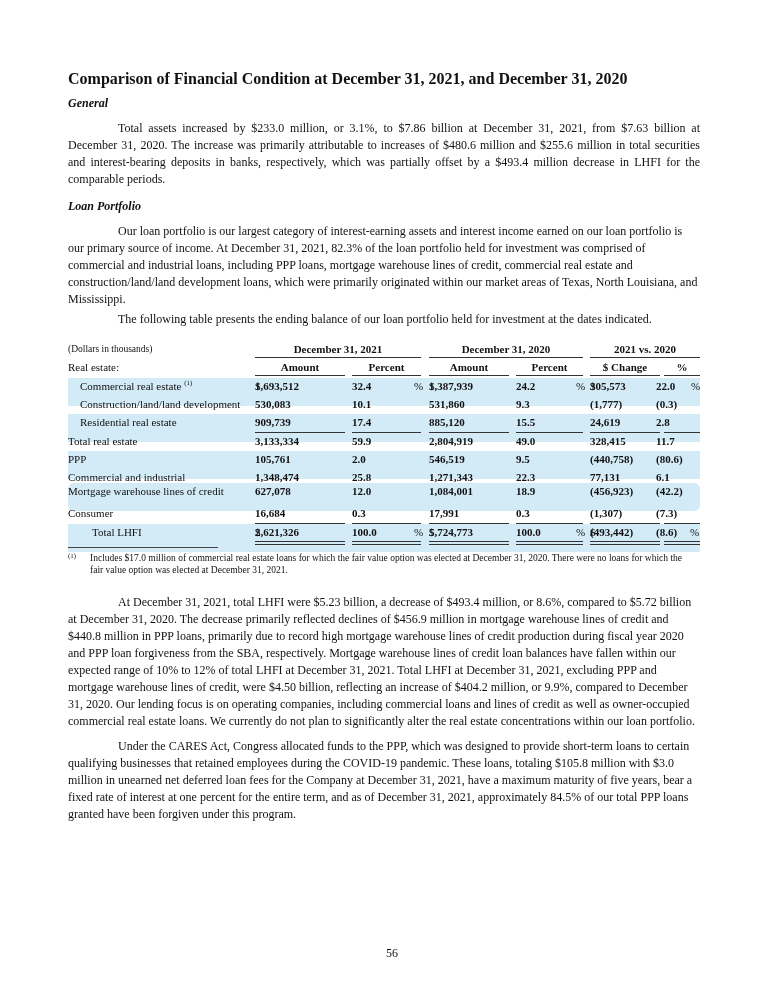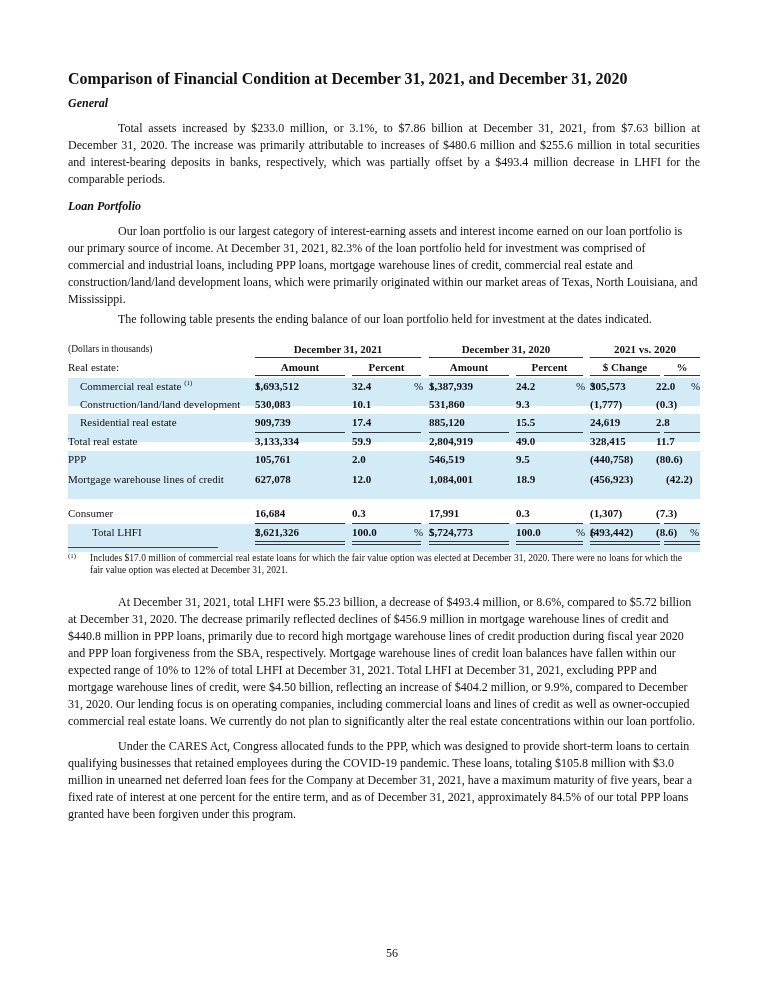--- a/index.html
+++ b/index.html
@@ -128,28 +128,28 @@
     <div class="trow" style="top:128px;">
       <div class="cell lbl">Commercial and industrial</div>
       <div class="cell num" style="left:187px; width:90px;">1,348,474</div>
       <div class="cell num" style="left:284px; width:58px;">25.8</div>
       <div class="cell num" style="left:361px; width:80px;">1,271,343</div>
       <div class="cell num" style="left:448px; width:56px;">22.3</div>
       <div class="cell num" style="left:522px; width:66px;">77,131</div>
       <div class="cell num" style="left:588px; width:32px;">6.1</div>
     </div>
 
-    <div class="trow shade" style="top:130px;">
+    <div class="trow shade" style="top:142px;border-radius:6px;">
       <div class="cell lbl">Mortgage warehouse lines of credit</div>
       <div class="cell num" style="left:187px; width:90px;">627,078</div>
       <div class="cell num" style="left:284px; width:58px;">12.0</div>
       <div class="cell num" style="left:361px; width:80px;">1,084,001</div>
       <div class="cell num" style="left:448px; width:56px;">18.9</div>
       <div class="cell num" style="left:522px; width:70px;">(456,923)</div>
-      <div class="cell num" style="left:588px; width:36px;margin-left:10px;">(42.2)</div>
+      <div class="cell num" style="left:588px; width:36px;">(42.2)</div>
     </div>
 
     <div class="trow" style="top:164px;">
       <div class="cell lbl">Consumer</div>
       <div class="cell num" style="left:187px; width:90px;">16,684</div>
       <div class="cell num" style="left:284px; width:58px;">0.3</div>
       <div class="cell num" style="left:361px; width:80px;">17,991</div>
       <div class="cell num" style="left:448px; width:56px;">0.3</div>
       <div class="cell num" style="left:522px; width:70px;">(1,307)</div>
       <div class="cell num" style="left:588px; width:36px;">(7.3)</div>

